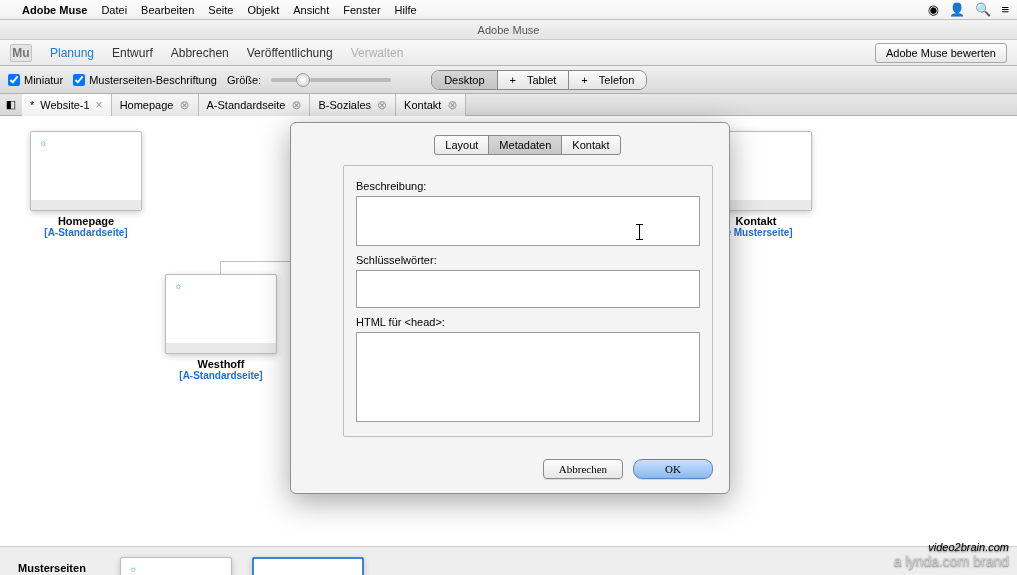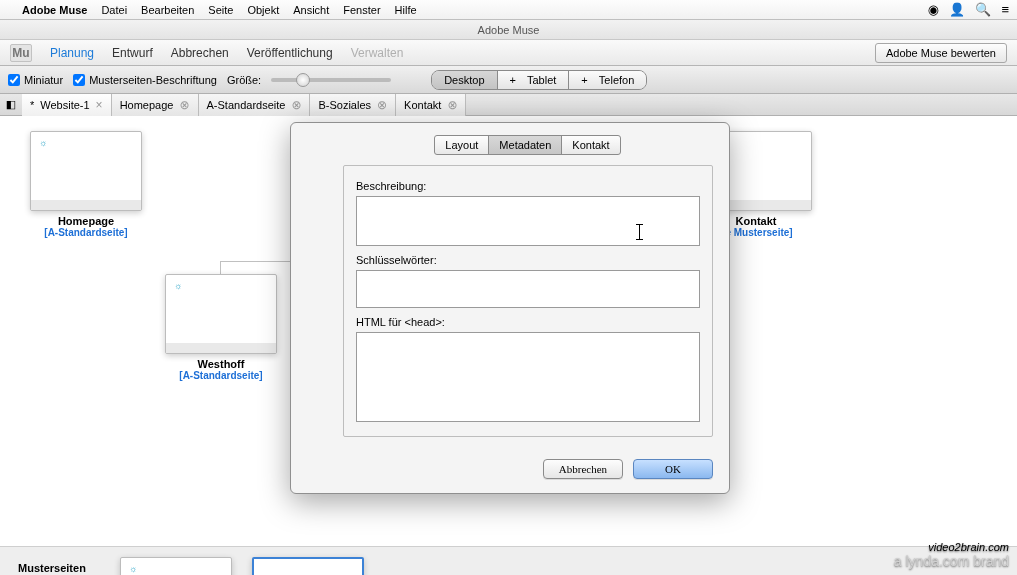--- a/index.html
+++ b/index.html
@@ -65,21 +65,21 @@
 .seg-tabs .seg:last-child{border-radius:0 3px 3px 0;}
 .seg-tabs .seg.active{background:linear-gradient(#d8d8d8,#c6c6c6);}
 .form-outer{border:1px solid #bdbdbd;border-radius:2px;}
 .field-label{font-size:11px;margin:6px 0 4px;}
 .textarea{width:100%;border:1px solid #9a9a9a;background:#fff;resize:none;font-size:11px;padding:4px;}
 .ta-lg{height:50px;}
 .ta-md{height:38px;}
 .ta-xl{height:90px;}
 .dialog-footer{display:flex;justify-content:flex-end;gap:10px;padding:10px 16px 14px;}
 .btn{border:1px solid #8a8a8a;border-radius:4px;padding:3px 0;width:80px;text-align:center;background:linear-gradient(#fdfdfd,#e6e6e6);box-shadow:0 1px 0 rgba(0,0,0,0.1);font-family:Liberation Serif, serif;}
-.btn.primary{background:linear-gradient(#c7e0ff,#8bb8ef);border-color:#5a86c0;}
+.btn.primary{background:linear-gradient(#c7e0ff,#8bb8ef);border-color:#5a86c0;border-radius:9px;}
 .cursor{position:absolute;width:1px;height:16px;background:#000;}
 .cursor::before,.cursor::after{content:"";position:absolute;left:-3px;width:7px;height:1px;background:#000;}
 .cursor::before{top:0;}
 .cursor::after{bottom:0;}
 
 .watermark{position:absolute;right:8px;bottom:6px;text-align:right;color:#e2e2e2;font-size:14px;font-style:italic;text-shadow:0 1px 2px rgba(0,0,0,.6);}
 .watermark .sub{font-size:14px;color:#d0d0d0;font-style:normal;}
 </style>
 </head>
 <body>

